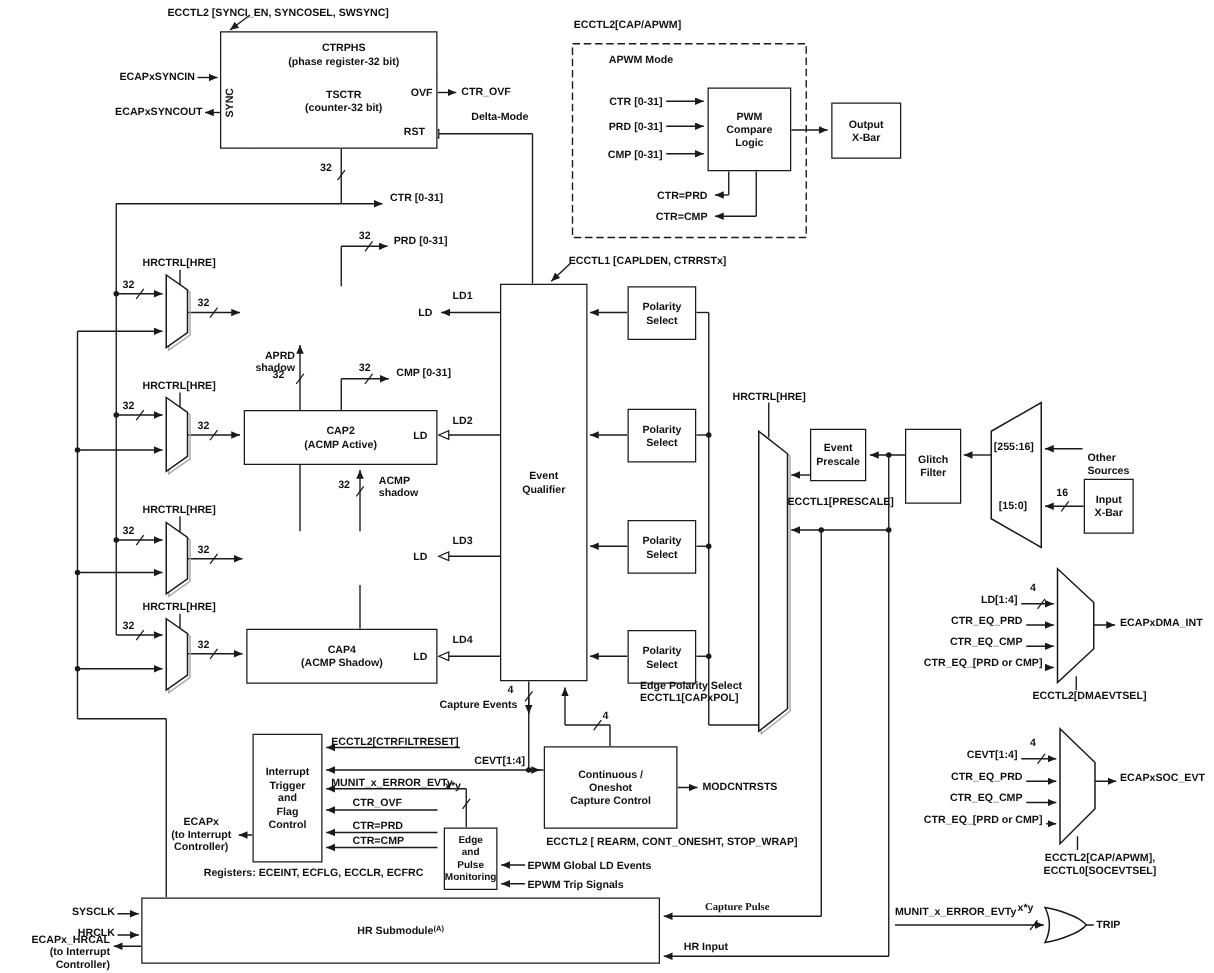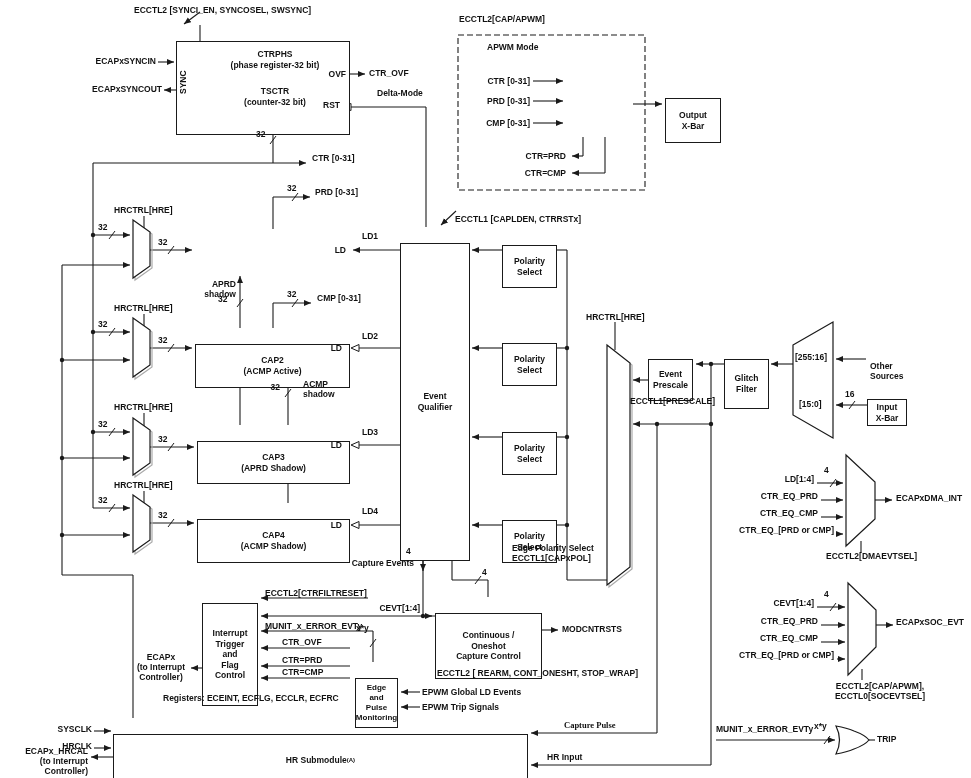--- a/index.html
+++ b/index.html
@@ -1,21 +1,21 @@
 <!DOCTYPE html>
 <html><head>
 <meta charset="utf-8">
 <style>
   html,body{margin:0;padding:0;background:#fff;}
   #stage{position:relative;width:971px;height:778px;background:#fff;overflow:hidden;
          font-family:"Liberation Sans",sans-serif;}
   #wires{position:absolute;left:0;top:0;z-index:1;}
   .box{position:absolute;z-index:2;border:1.2px solid #1a1a1a;background:#fff;
        display:flex;align-items:center;justify-content:center;text-align:center;
-       font:700 8.5px/1.25 "Liberation Sans",sans-serif;color:#111;white-space:pre-line;box-sizing:border-box;margin-top:16px;}
+       font:700 8.5px/1.25 "Liberation Sans",sans-serif;color:#111;white-space:pre-line;box-sizing:border-box;}
   .nob{border:none;background:transparent;}
   .lbl{position:absolute;z-index:3;font:700 8.5px/1.2 "Liberation Sans",sans-serif;color:#111;
        white-space:pre-line;}
   .c{text-align:center;}
   .r{text-align:right;}
   .vert{writing-mode:vertical-rl;transform:rotate(180deg);}
   .tiny{font-size:8px;}
   .sup{font-size:6px;vertical-align:super;}
 </style>
 </head>
@@ -216,27 +216,28 @@
 
 <div class="box" style="left:176px;top:25px;width:174px;height:94px;"></div>
 <div class="lbl vert" style="left:178px;top:50px;height:44px;">SYNC</div>
 <div class="box nob" style="left:202px;top:29px;width:146px;height:30px;">CTRPHS
 (phase register-32 bit)</div>
 <div class="box nob" style="left:202px;top:67px;width:146px;height:27px;">TSCTR
 (counter-32 bit)</div>
 <div class="lbl r" style="left:298px;top:69px;width:48px;">OVF</div>
 <div class="lbl r" style="left:298px;top:100px;width:42px;">RST</div>
 
+<div class="box" style="left:566px;top:70px;width:67px;height:67px;">PWM
+Compare
+Logic</div>
 <div class="box" style="left:665px;top:82px;width:56px;height:45px;">Output
 X-Bar</div>
 
 <div class="box" style="left:195px;top:328px;width:155px;height:44px;">CAP2
 (ACMP Active)</div>
-<div class="box" style="left:197px;top:425px;width:153px;height:43px;">CAP3
-(APRD Shadow)</div>
 <div class="box" style="left:197px;top:503px;width:153px;height:44px;">CAP4
 (ACMP Shadow)</div>
 <div class="lbl r" style="left:314px;top:245px;width:32px;">LD</div>
 <div class="lbl r" style="left:310px;top:343px;width:32px;">LD</div>
 <div class="lbl r" style="left:310px;top:440px;width:32px;">LD</div>
 <div class="lbl r" style="left:310px;top:520px;width:32px;">LD</div>
 
 <div class="box" style="left:400px;top:227px;width:70px;height:318px;">Event
 Qualifier</div>
 
@@ -244,23 +245,23 @@
 Select</div>
 <div class="box" style="left:502px;top:327px;width:55px;height:43px;">Polarity
 Select</div>
 <div class="box" style="left:502px;top:416px;width:55px;height:43px;">Polarity
 Select</div>
 <div class="box" style="left:502px;top:504px;width:55px;height:43px;">Polarity
 Select</div>
 
 <div class="box" style="left:648px;top:343px;width:45px;height:42px;">Event
 Prescale</div>
-<div class="box" style="left:724px;top:343px;width:45px;height:50px;">Glitch
+<div class="box" style="left:724px;top:343px;width:45px;height:60px;">Glitch
 Filter</div>
-<div class="box" style="left:867px;top:383px;width:40px;height:27px;">Input
+<div class="box" style="left:867px;top:383px;width:40px;height:44px;">Input
 X-Bar</div>
 
 <div class="box" style="left:202px;top:587px;width:56px;height:103px;">Interrupt
 Trigger
 and
 Flag
 Control</div>
 <div class="box" style="left:435px;top:597px;width:107px;height:66px;">Continuous /
 Oneshot
 Capture Control</div>
@@ -312,21 +313,21 @@
 <div class="lbl" style="left:218px;top:294px;">32</div>
 <div class="lbl" style="left:303px;top:379px;">ACMP
 shadow</div>
 <div class="lbl r" style="left:260px;top:382px;width:20px;">32</div>
 
 <div class="lbl" style="left:362px;top:231px;">LD1</div>
 <div class="lbl" style="left:362px;top:331px;">LD2</div>
 <div class="lbl" style="left:362px;top:427px;">LD3</div>
 <div class="lbl" style="left:362px;top:506px;">LD4</div>
 
-<div class="lbl" style="left:455px;top:214px;text-align:center;">ECCTL1 [CAPLDEN, CTRRSTx]</div>
+<div class="lbl" style="left:455px;top:203px;text-align:center;">ECCTL1 [CAPLDEN, CTRRSTx]</div>
 <div class="lbl" style="left:586px;top:312px;">HRCTRL[HRE]</div>
 <div class="lbl" style="left:630px;top:396px;">ECCTL1[PRESCALE]</div>
 
 <div class="lbl" style="left:795px;top:352px;">[255:16]</div>
 <div class="lbl" style="left:799px;top:399px;">[15:0]</div>
 <div class="lbl" style="left:870px;top:345px;margin-top:16px;">Other
 Sources</div>
 <div class="lbl" style="left:845px;top:389px;">16</div>
 
 <div class="lbl r" style="left:340px;top:558px;width:74px;">Capture Events</div>

